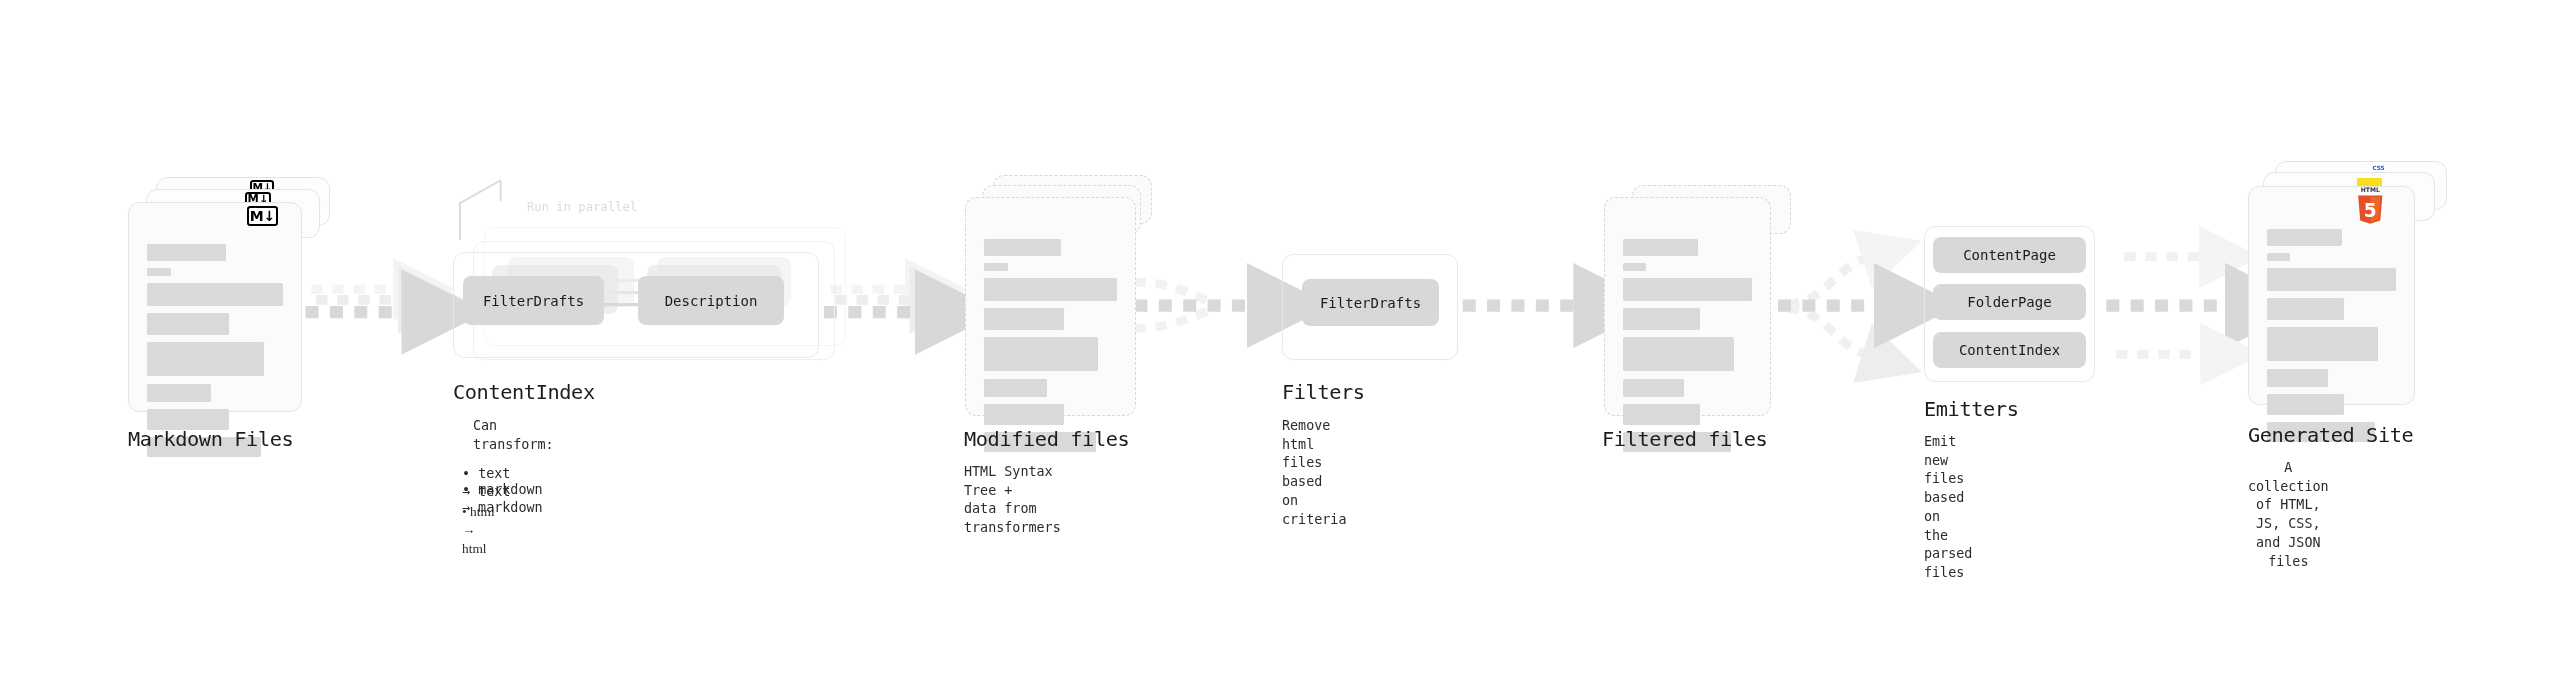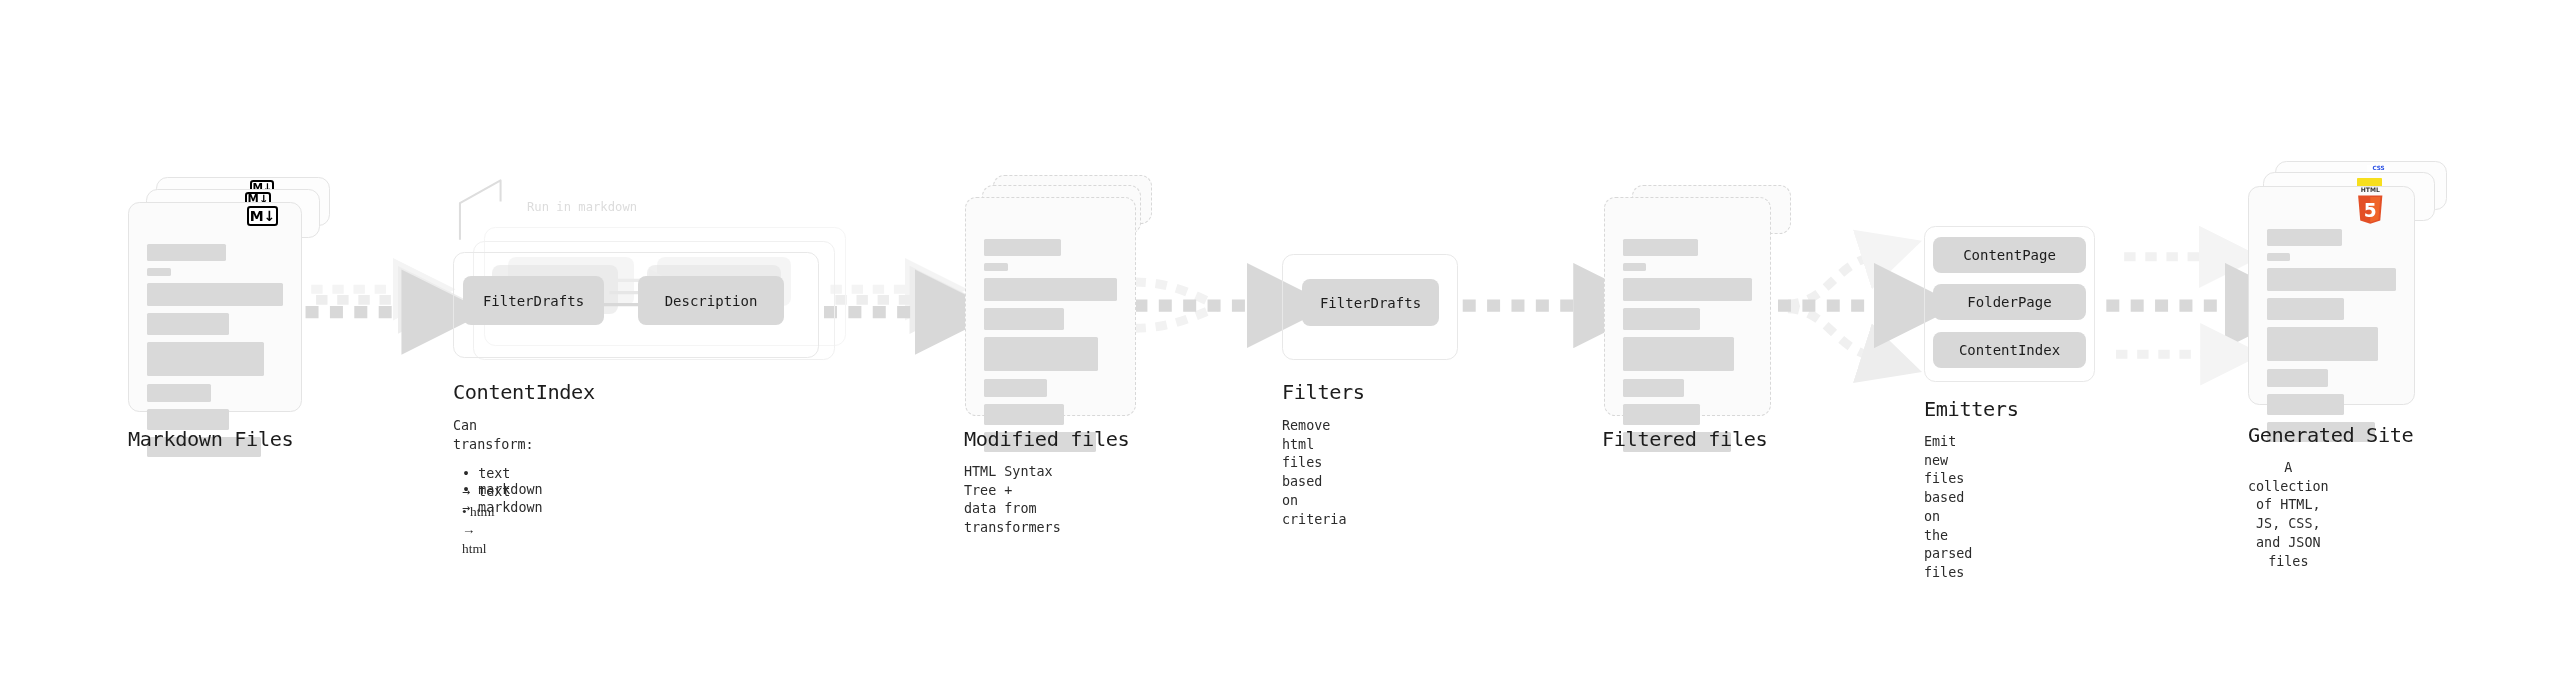--- a/index.html
+++ b/index.html
@@ -210,21 +210,21 @@
       </div>
     </div>
     <div class="md-badge" style="left:247px; top:206px; width:31px; height:20.3px; font-size:14px;">
         <span>M↓</span>
       </div>
 
     <div class="title" style="left:128px; top:427px;">Markdown Files</div>
   </div>
 
   <div class="stage">
-    <div class="runlabel" style="left:527px; top:200px;">Run in markdown</div>
+    <div class="runlabel" style="left:527px; top:200px;">Run in parallel</div>
 
     <div class="groupbox fainter" style="left:484px; top:227px; width:362px; height:119px;"></div>
     <div class="groupbox faint" style="left:473px; top:241px; width:362px; height:119px;"></div>
     <div class="groupbox" style="left:453px; top:252px; width:366px; height:106px;"></div>
 
     <div class="chip ghost2" style="left:508px; top:257px; width:126px; height:49px;"></div>
     <div class="chip ghost1" style="left:492px; top:265px; width:126px; height:49px;"></div>
     <div class="chip ghost2" style="left:657px; top:257px; width:134px; height:49px;"></div>
     <div class="chip ghost1" style="left:647px; top:265px; width:134px; height:49px;"></div>
 
@@ -235,21 +235,21 @@
     </svg>
 
     <div class="chip" style="left:463px; top:276px; width:141px; height:49px;">
       <span>FilterDrafts</span>
     </div>
     <div class="chip" style="left:638px; top:276px; width:146px; height:49px;">
       <span>Description</span>
     </div>
 
     <div class="title" style="left:453px; top:380px;">ContentIndex</div>
-    <div class="subtitle" style="left:453px; top:417px;">Can transform:</div>
+    <div class="subtitle" style="left:473px; top:417px;">Can transform:</div>
     <div class="subtitle" style="left:462px; top:446px;">
       <span>•&nbsp;</span><span>text → text</span>
     </div>
     <div class="subtitle" style="left:462px; top:462px;">
       <span>•&nbsp;</span><span>markdown → markdown</span>
     </div>
     <div class="subtitle" style="left:462px; top:484px;font-family:Liberation Serif, serif;">
       <span>•&nbsp;</span><span>html → html</span>
     </div>
   </div>

